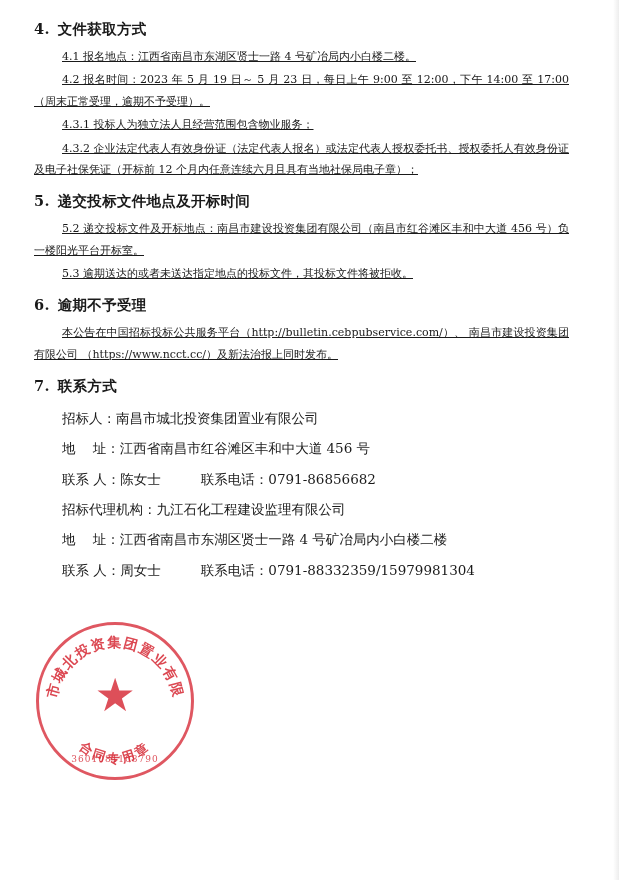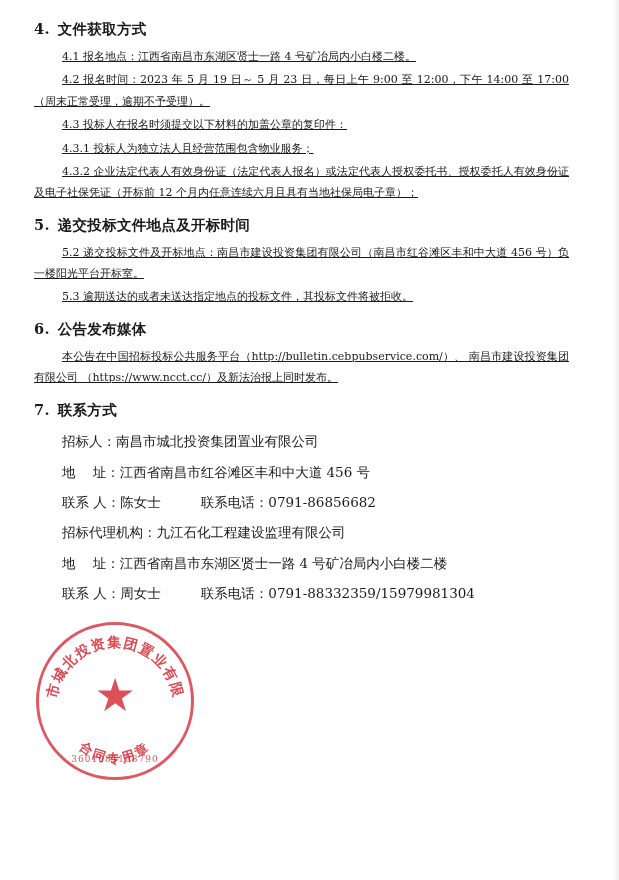--- a/index.html
+++ b/index.html
@@ -120,32 +120,31 @@
 </head>
 <body>
 
 <div class="page">
 
   <div class="sec-head">
     <span class="num">4.</span><span>文件获取方式</span>
   </div>
   <p class="para indent">4.1 报名地点：江西省南昌市东湖区贤士一路 4 号矿冶局内小白楼二楼。</p>
   <p class="para indent2">4.2 报名时间：2023 年 5 月 19 日～ 5 月 23 日，每日上午 9:00 至 12:00，下午 14:00 至 17:00（周末正常受理，逾期不予受理）。</p>
-  <p class="para indent">4.3 投标人在报名时须提交以下材料的加盖公章的复印件：</p>
   <p class="para indent">4.3.1 投标人为独立法人且经营范围包含物业服务；</p>
   <p class="para indent2">4.3.2 企业法定代表人有效身份证（法定代表人报名）或法定代表人授权委托书、授权委托人有效身份证及电子社保凭证（开标前 12 个月内任意连续六月且具有当地社保局电子章）；</p>
 
   <div class="sec-head">
     <span class="num">5.</span><span>递交投标文件地点及开标时间</span>
   </div>
   <p class="para indent2">5.2 递交投标文件及开标地点：南昌市建设投资集团有限公司（南昌市红谷滩区丰和中大道 456 号）负一楼阳光平台开标室。</p>
   <p class="para indent">5.3 逾期送达的或者未送达指定地点的投标文件，其投标文件将被拒收。</p>
 
   <div class="sec-head">
-    <span class="num">6.</span><span>公告发布媒体</span>
+    <span class="num">6.</span><span>逾期不予受理</span>
   </div>
   <p class="para indent2">本公告在中国招标投标公共服务平台（http://bulletin.cebpubservice.com/）、 南昌市建设投资集团有限公司 （https://www.ncct.cc/）及新法治报上同时发布。</p>
 
   <div class="sec-head">
     <span class="num">7.</span><span>联系方式</span>
   </div>
 
   <div class="contact-block">
     <div class="contact-line"><span>招标人：</span><span>南昌市城北投资集团置业有限公司</span></div>
     <div class="contact-line"><span>地    址：</span><span>江西省南昌市红谷滩区丰和中大道 456 号</span></div>

